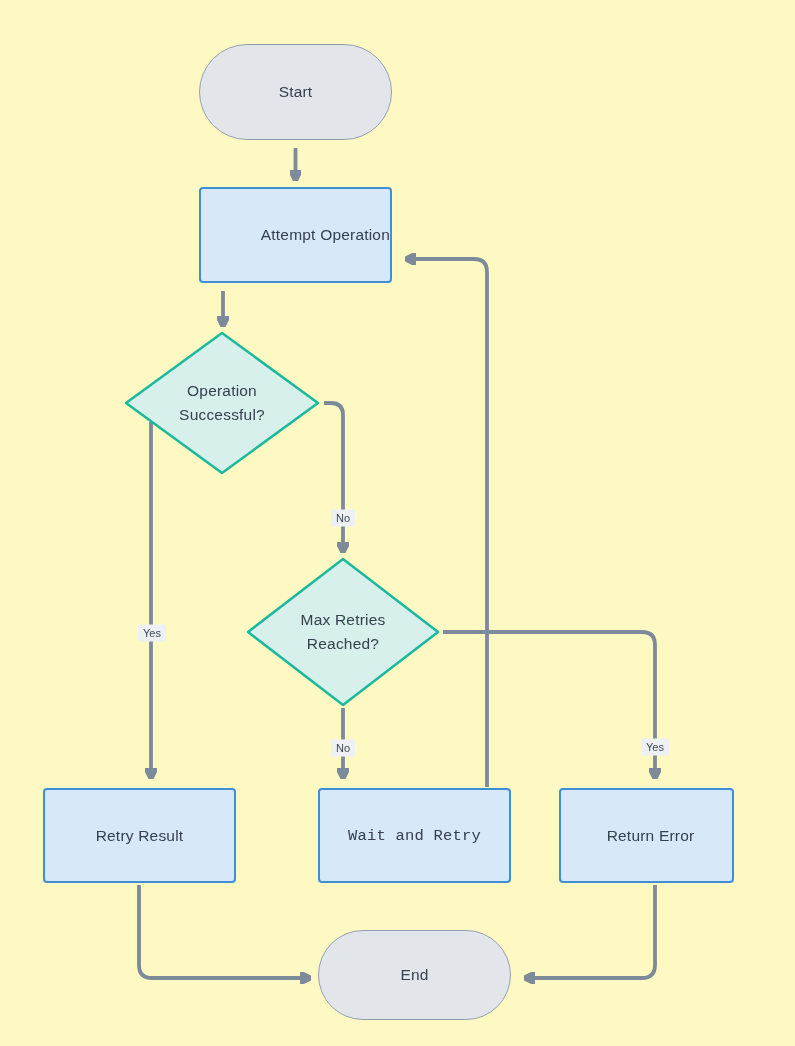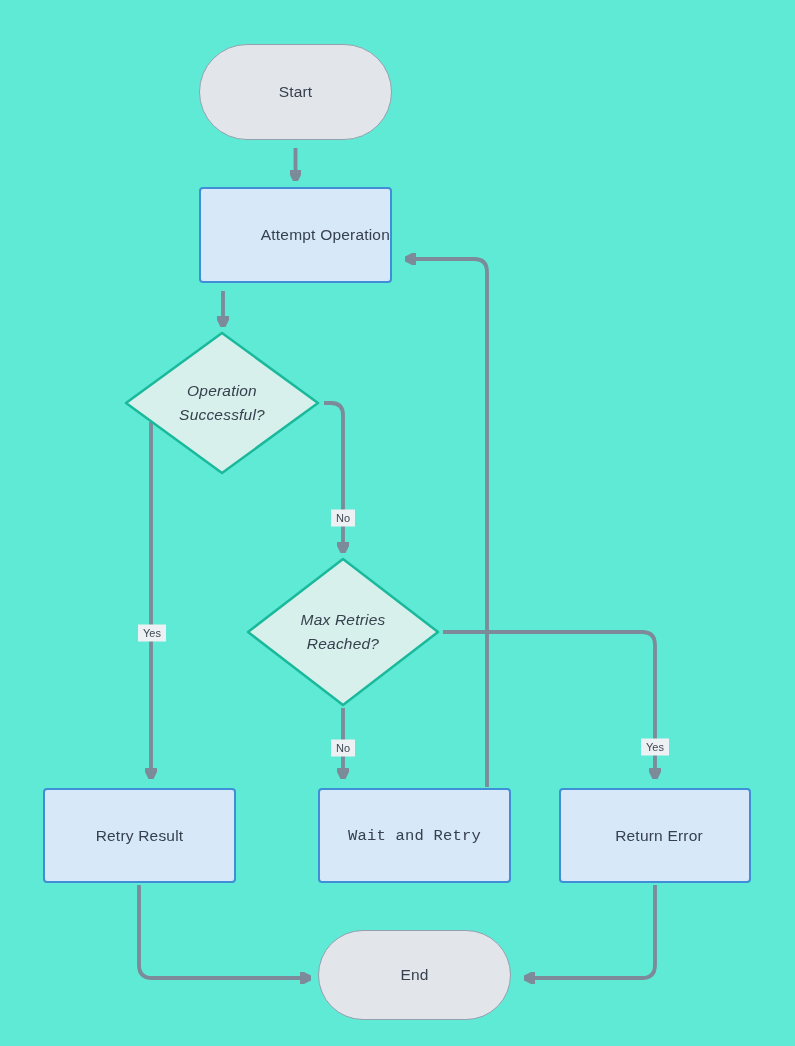--- a/index.html
+++ b/index.html
@@ -5,21 +5,21 @@
   html, body {
     margin: 0;
     padding: 0;
     background: #edf1f4;
     font-family: "Liberation Sans", sans-serif;
   }
   .canvas {
     position: relative;
     width: 795px;
     height: 1046px;
-    background: #5eead4;
+    background: #fef9c3;
     overflow: hidden;
   }
   .edges-layer {
     position: absolute;
     left: 0; top: 0;
     width: 795px;
     height: 1046px;
   }
   .edges-layer path {
     fill: none;
@@ -48,21 +48,20 @@
   .node-process {
     width: 193px;
     height: 95px;
     background: #d7e8f8;
     border: 2px solid #3e8ed8;
     border-radius: 4px;
   }
   .node-decision {
     background: transparent;
     border: none;
-    font-style: italic;
   }
   .node-decision svg {
     position: absolute;
     left: 0; top: 0;
     display: block;
   }
   .node-decision .decision-label {
     position: relative;
     width: 130px;
     line-height: 1.55;
@@ -129,21 +128,21 @@
   </div>
 
   <div class="node node-process" style="left:43px; top:788px;">
     <span>Retry Result</span>
   </div>
 
   <div class="node node-process" style="left:318px; top:788px;font-family:Liberation Mono, monospace;">
     <span>Wait and Retry</span>
   </div>
 
-  <div class="node node-process" style="left:559px; top:788px; width:192px;padding-left:8px;">
+  <div class="node node-process" style="left:559px; top:788px; width:175px;padding-left:8px;">
     <span>Return Error</span>
   </div>
 
   <div class="node node-terminator" style="left:318px; top:930px; height:90px;">
     <span>End</span>
   </div>
 
   <div class="edge-label" style="left:343px; top:518px;">No</div>
   <div class="edge-label" style="left:152px; top:633px;">Yes</div>
   <div class="edge-label" style="left:343px; top:748px;">No</div>

